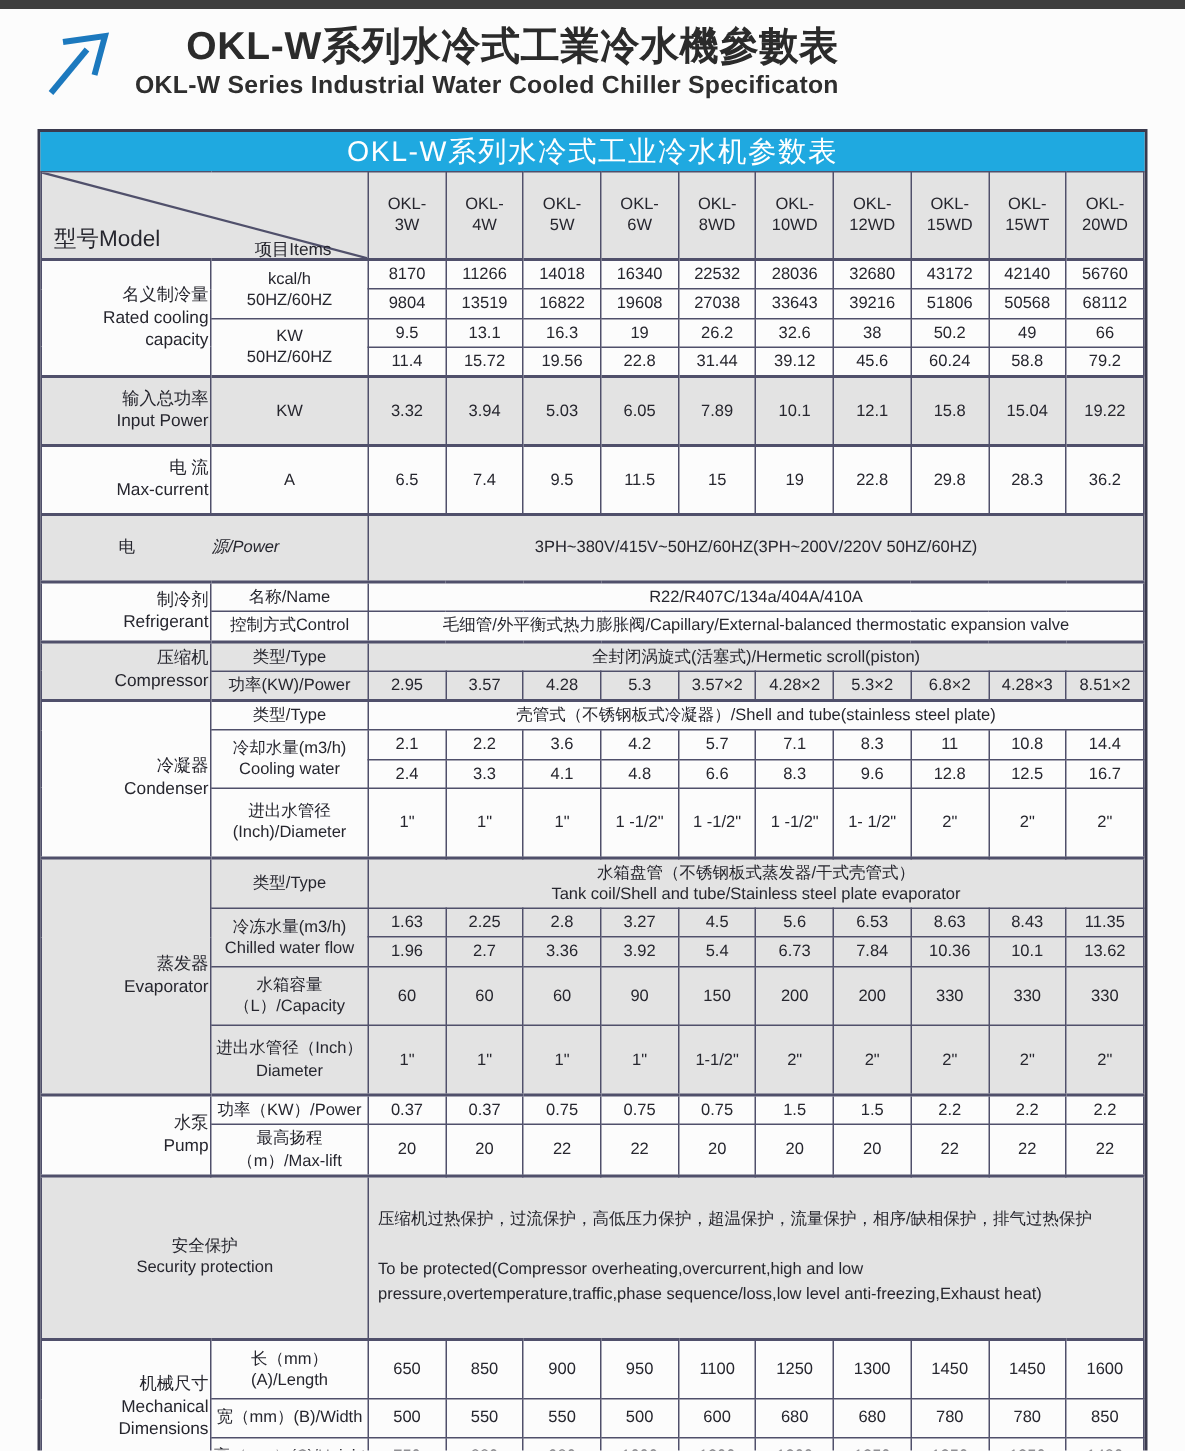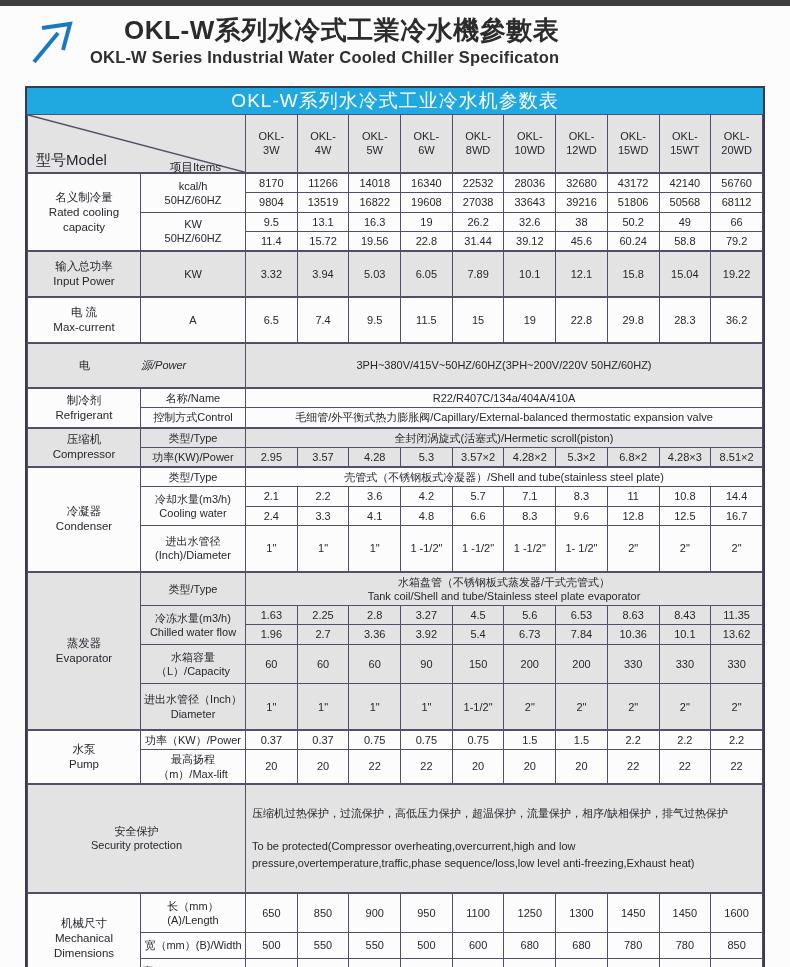--- a/index.html
+++ b/index.html
@@ -15,21 +15,21 @@
   .titles h2{margin:2px 0 4px 0;font-size:16.5px;font-weight:600;color:#2e2e2e;letter-spacing:.2px;}
 
   .table-wrap{width:740px;margin:15px 25px 0 25px;border:2px solid #3a3a4e;box-sizing:border-box;}
   .tcaption{height:26px;background:#1fa9e0;color:#fff;font-size:19px;font-weight:normal;
     display:flex;align-items:center;justify-content:center;letter-spacing:1px;}
   table{border-collapse:collapse;width:100%;table-layout:fixed;}
   td{border:1px solid #50506b;text-align:center;vertical-align:middle;
      font-size:11px;line-height:1.3;padding:2px 1px;white-space:pre-line;word-wrap:break-word;}
   tr.gray{background:#e3e3e3;}
   tr.sec td{border-top-width:2px;}
-  td.group{font-size:11.5px;}
+  td.group{font-size:11.5px;text-align:right;}
   td.item{font-size:11px;}
   tr.hdr td{height:32px;font-size:11px;}
   tr.tall td{padding:7px 1px;}
   tr.pipe td{padding:8px 1px;}
   tr.tankrow td{padding:5px 1px;}
   tr.mech td{padding:5px 1px;}
   td.span-val{font-size:11px;margin-top:36px;}
   td.seccell{text-align:left;padding:4px 6px;font-size:11px;line-height:1.5;margin-top:21px;}
   td.diag{position:relative;padding:0;}
   td.diag svg{position:absolute;inset:0;width:100%;height:100%;}

